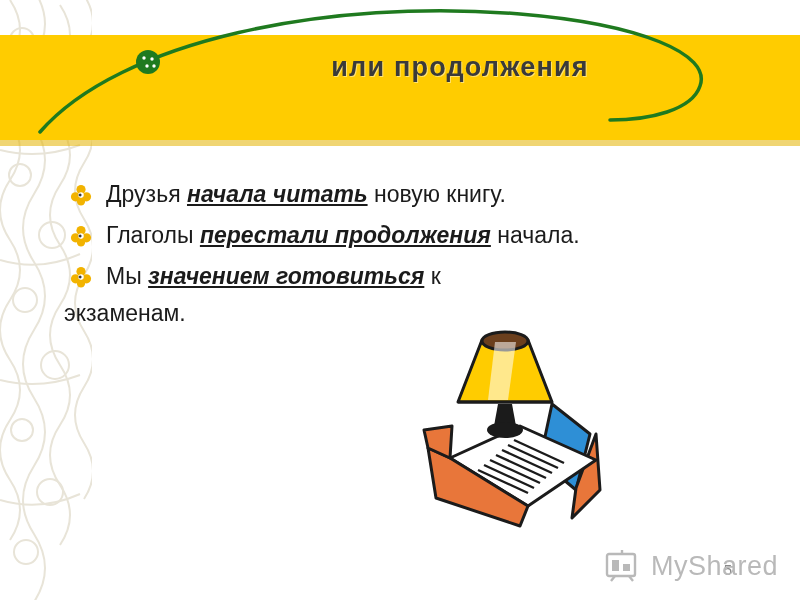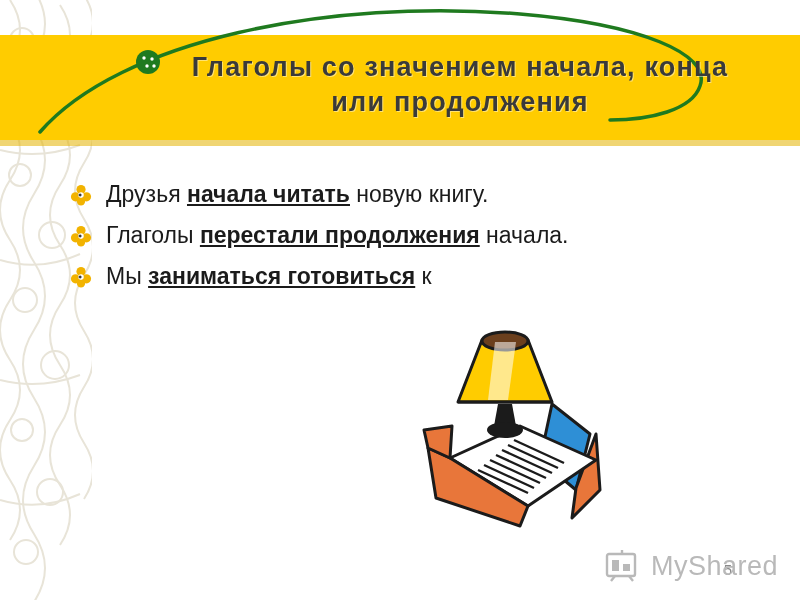--- a/index.html
+++ b/index.html
@@ -95,20 +95,21 @@
   }
   .bullet-icon {
     position: absolute;
     left: 8px;
     top: 6px;
     width: 22px;
     height: 22px;
   }
   .bold-underline {
     font-weight: bold;
+    font-style: italic;
     text-decoration: underline;
   }
   .cont-line {
     position: relative;
     display: block;
     padding-left: 40px;
     margin-top: -4px;
     font-size: 23px;
     color: #1b1b1b;
     line-height: 32px;
@@ -185,21 +186,20 @@
     <g>
       <circle cx="148" cy="62" r="12" fill="#1f7a1f"></circle>
       <circle cx="144" cy="58" r="1.7" fill="#ffffff"></circle>
       <circle cx="152" cy="59" r="1.7" fill="#ffffff"></circle>
       <circle cx="147" cy="66" r="1.7" fill="#ffffff"></circle>
       <circle cx="154" cy="66" r="1.7" fill="#ffffff"></circle>
     </g>
   </svg>
 
   <div class="title-text">
-    <div>Глаголы со значением начала, конца</div>
     <div>или продолжения</div>
   </div>
 
   <div class="content">
 
     <div class="bullet-row">
       <svg class="bullet-icon" viewBox="0 0 24 24" xmlns="http://www.w3.org/2000/svg">
         <circle cx="12" cy="6" r="5" fill="#F2B300"></circle>
         <circle cx="6" cy="14" r="5" fill="#F2B300"></circle>
         <circle cx="18" cy="14" r="5" fill="#F2B300"></circle>
@@ -224,23 +224,26 @@
 
     <div class="bullet-row">
       <svg class="bullet-icon" viewBox="0 0 24 24" xmlns="http://www.w3.org/2000/svg">
         <circle cx="12" cy="6" r="5" fill="#F2B300"></circle>
         <circle cx="6" cy="14" r="5" fill="#F2B300"></circle>
         <circle cx="18" cy="14" r="5" fill="#F2B300"></circle>
         <circle cx="12" cy="19" r="4.5" fill="#F2B300"></circle>
         <circle cx="12" cy="12" r="3" fill="#ffffff"></circle>
         <path d="M11 10 l2 2 l-2 2 l-2 -2 z" fill="#3a3a3a"></path>
       </svg>
-      <span>Мы </span><span class="bold-underline">заниматься готовиться</span><span> к</span>
-    </div>
-
+      <span>Мы </span><span class="bold-underline">значением готовиться</span><span> к</span>
+    </div>
+
+    <div class="cont-line">
+      <span class="inner">экзаменам.</span>
+    </div>
 
   </div>
 
   <svg class="clipart" viewBox="0 0 220 205" xmlns="http://www.w3.org/2000/svg">
 
     <path d="M58 72 L82 10 L128 10 L152 72 Z" fill="#FFCC00" stroke="#1b1b1b" stroke-width="3" stroke-linejoin="round"></path>
     <ellipse cx="105" cy="11" rx="23" ry="9" fill="#6b3f1d" stroke="#1b1b1b" stroke-width="3"></ellipse>
     <path d="M58 72 L152 72" stroke="#1b1b1b" stroke-width="3"></path>
 
     <path d="M95 12 L88 70 L108 70 L116 12 Z" fill="#ffffff" opacity=".55"></path>

